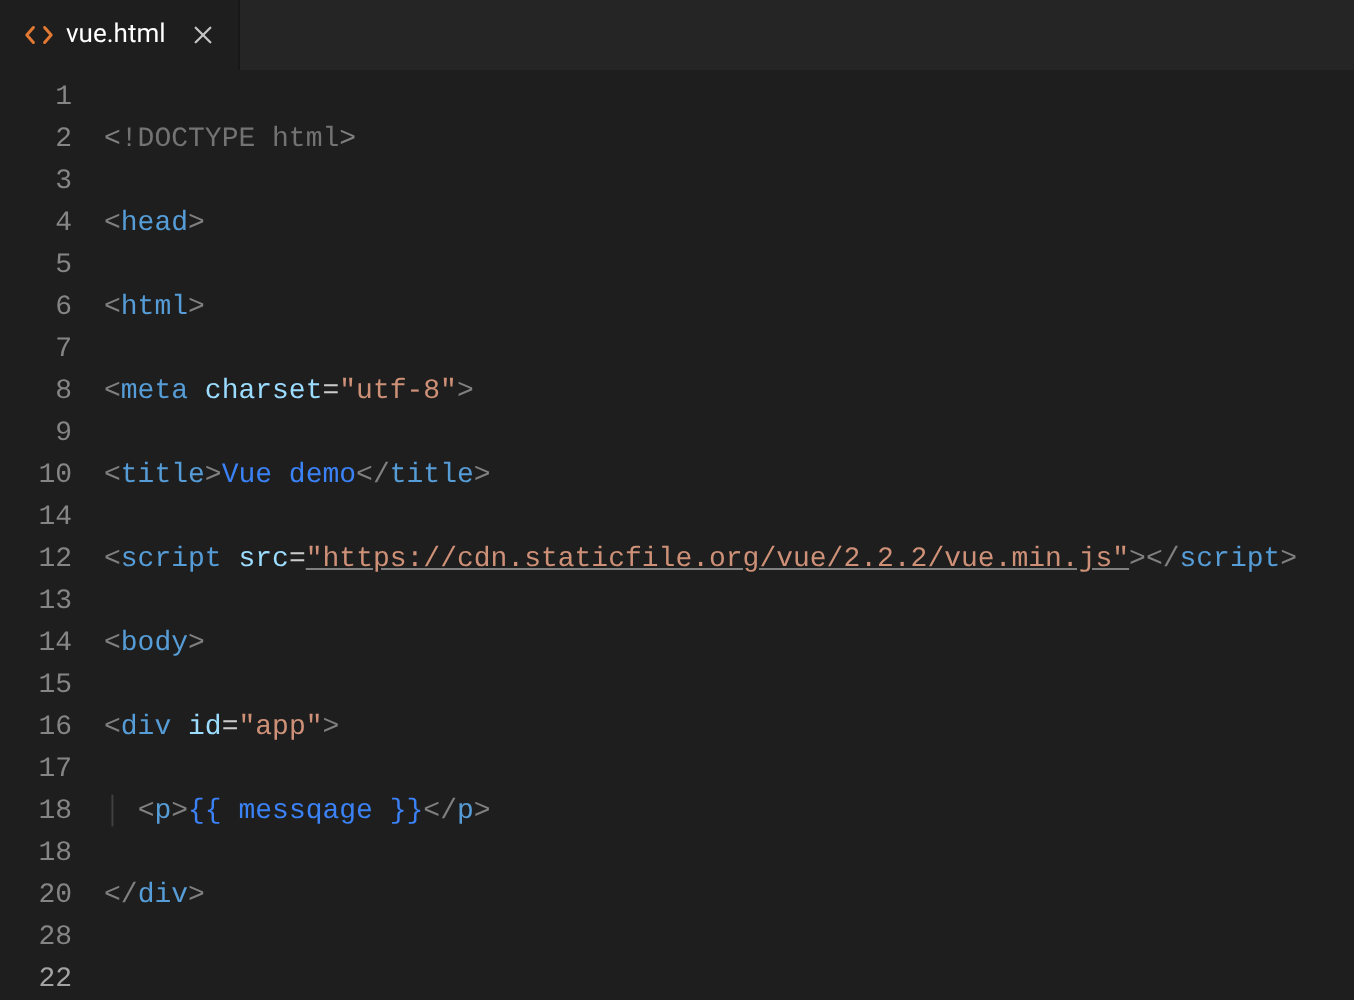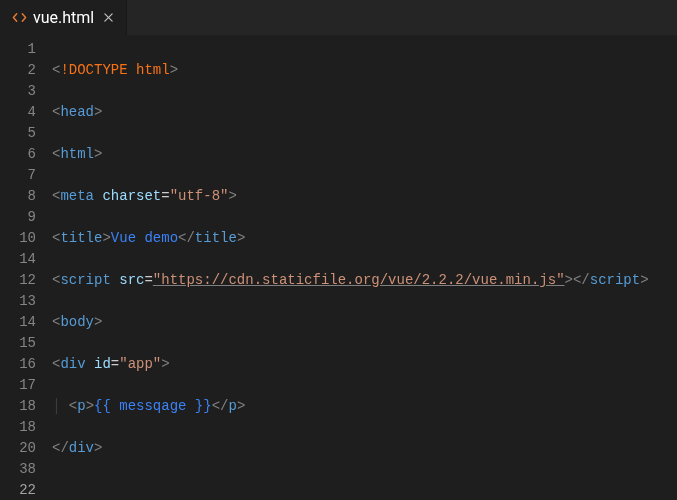--- a/index.html
+++ b/index.html
@@ -25,21 +25,21 @@
     color: #ffffff;
     gap: 6px;
     border-right: 1px solid #00000030;
     min-width: 120px;
   }
   .tab .icon-wrap {
     display: inline-flex; align-items: center;
     color: #e37933;
   }
   .tab .icon-wrap svg { width: 15px; height: 15px; }
-  .tab .filename { color: #ffffff; font-size: 16px; font-family: -apple-system, BlinkMacSystemFont, "Segoe UI", Roboto, "Helvetica Neue", sans-serif; }
+  .tab .filename { color: #ffffff; font-size: 13px; font-family: -apple-system, BlinkMacSystemFont, "Segoe UI", Roboto, "Helvetica Neue", sans-serif; }
   .tab .close-wrap {
     margin-left: auto;
     color: #c5c5c5;
     display: inline-flex; align-items: center; justify-content: center;
     width: 16px; height: 16px;
   }
   .tab .close-wrap svg { width: 13px; height: 13px; }
 
   .editor {
     display: flex;
@@ -61,21 +61,21 @@
     white-space: pre;
   }
   .code-line { height: 21px; }
   
   .p   { color: #cccccc; }           
   .tag { color: #569cd6; }           
   .br  { color: #808080; }           
   .attr{ color: #9cdcfe; }           
   .str { color: #ce9178; }           
   .txt { color: #3b82f6; }           
-  .doc2{ color: #f97316; margin-top: 32px; }           
+  .doc2{ color: #737373; margin-top: 32px; }           
   .und { text-decoration: underline; text-decoration-color: #808080; }
   .indent-guide {
     color: #404040;
   }
 </style>
 </head>
 <body>
 
 <div class="tab-bar">
   <div class="tab">
@@ -110,21 +110,21 @@
     <div class="ln">14</div>
     <div class="ln">12</div>
     <div class="ln">13</div>
     <div class="ln">14</div>
     <div class="ln">15</div>
     <div class="ln">16</div>
     <div class="ln">17</div>
     <div class="ln">18</div>
     <div class="ln">18</div>
     <div class="ln">20</div>
-    <div class="ln">38</div>
+    <div class="ln">28</div>
     <div class="ln current">22</div>
   </div>
 
   <div class="code">
 <div class="code-line"><span class="br">&lt;</span><span class="doc2">!DOCTYPE</span><span class="txt"> </span><span class="doc2">html</span><span class="br">&gt;</span></div>
 <div class="code-line"><span class="br">&lt;</span><span class="tag">head</span><span class="br">&gt;</span></div>
 <div class="code-line"><span class="br">&lt;</span><span class="tag">html</span><span class="br">&gt;</span></div>
 <div class="code-line"><span class="br">&lt;</span><span class="tag">meta</span><span class="txt"> </span><span class="attr">charset</span><span class="p">=</span><span class="str">"utf-8"</span><span class="br">&gt;</span></div>
 <div class="code-line"><span class="br">&lt;</span><span class="tag">title</span><span class="br">&gt;</span><span class="txt">Vue demo</span><span class="br">&lt;</span><span class="br">/</span><span class="tag">title</span><span class="br">&gt;</span></div>
 <div class="code-line"><span class="br">&lt;</span><span class="tag">script</span><span class="txt"> </span><span class="attr">src</span><span class="p">=</span><span class="str und">"https://cdn.staticfile.org/vue/2.2.2/vue.min.js"</span><span class="br">&gt;</span><span class="br">&lt;</span><span class="br">/</span><span class="tag">script</span><span class="br">&gt;</span></div>

